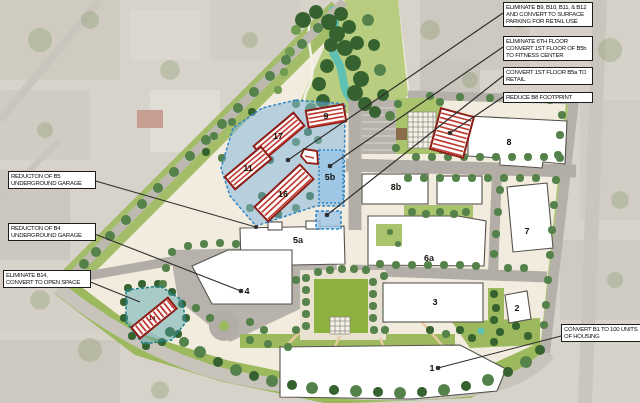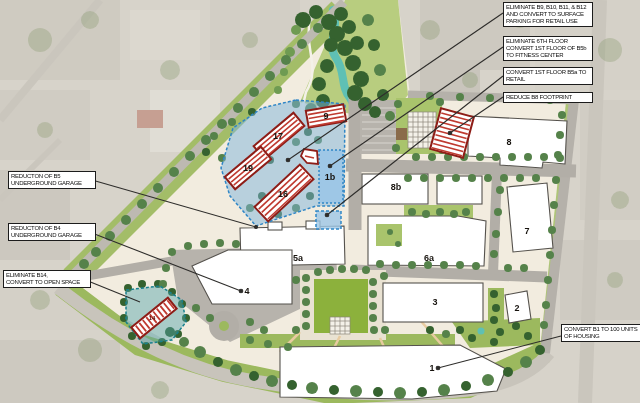--- a/index.html
+++ b/index.html
@@ -457,25 +457,25 @@
 UNDERGROUND GARAGE</div>
 <div class="callout" style="left:3px;top:270px;min-width:82px">ELIMINATE B14,
 CONVERT TO OPEN SPACE</div>
 <div class="callout" style="left:561px;top:324px;min-width:74px">CONVERT B1 TO 100 UNITS
 OF HOUSING</div>
 
 <div class="blabel" style="left:432px;top:368px">1</div>
 <div class="blabel" style="left:517px;top:308px">2</div>
 <div class="blabel" style="left:435px;top:302px">3</div>
 <div class="blabel" style="left:247px;top:291px">4</div>
-<div class="blabel" style="left:298px;top:258px">5a</div>
-<div class="blabel" style="left:330px;top:177px">1b</div>
+<div class="blabel" style="left:298px;top:240px">5a</div>
+<div class="blabel" style="left:330px;top:177px">5b</div>
 <div class="blabel" style="left:429px;top:258px">6a</div>
 <div class="blabel" style="left:396px;top:187px">8b</div>
 <div class="blabel" style="left:527px;top:231px">7</div>
 <div class="blabel" style="left:509px;top:142px">8</div>
 <div class="blabel" style="left:326px;top:116px">9</div>
 <div class="blabel" style="left:278px;top:136px">17</div>
-<div class="blabel" style="left:248px;top:168px">19</div>
+<div class="blabel" style="left:248px;top:168px">11</div>
 <div class="blabel" style="left:283px;top:194px">16</div>
 <div class="blabel sm" style="left:152px;top:318px">14</div>
 
 </div>
 
 </body></html>

